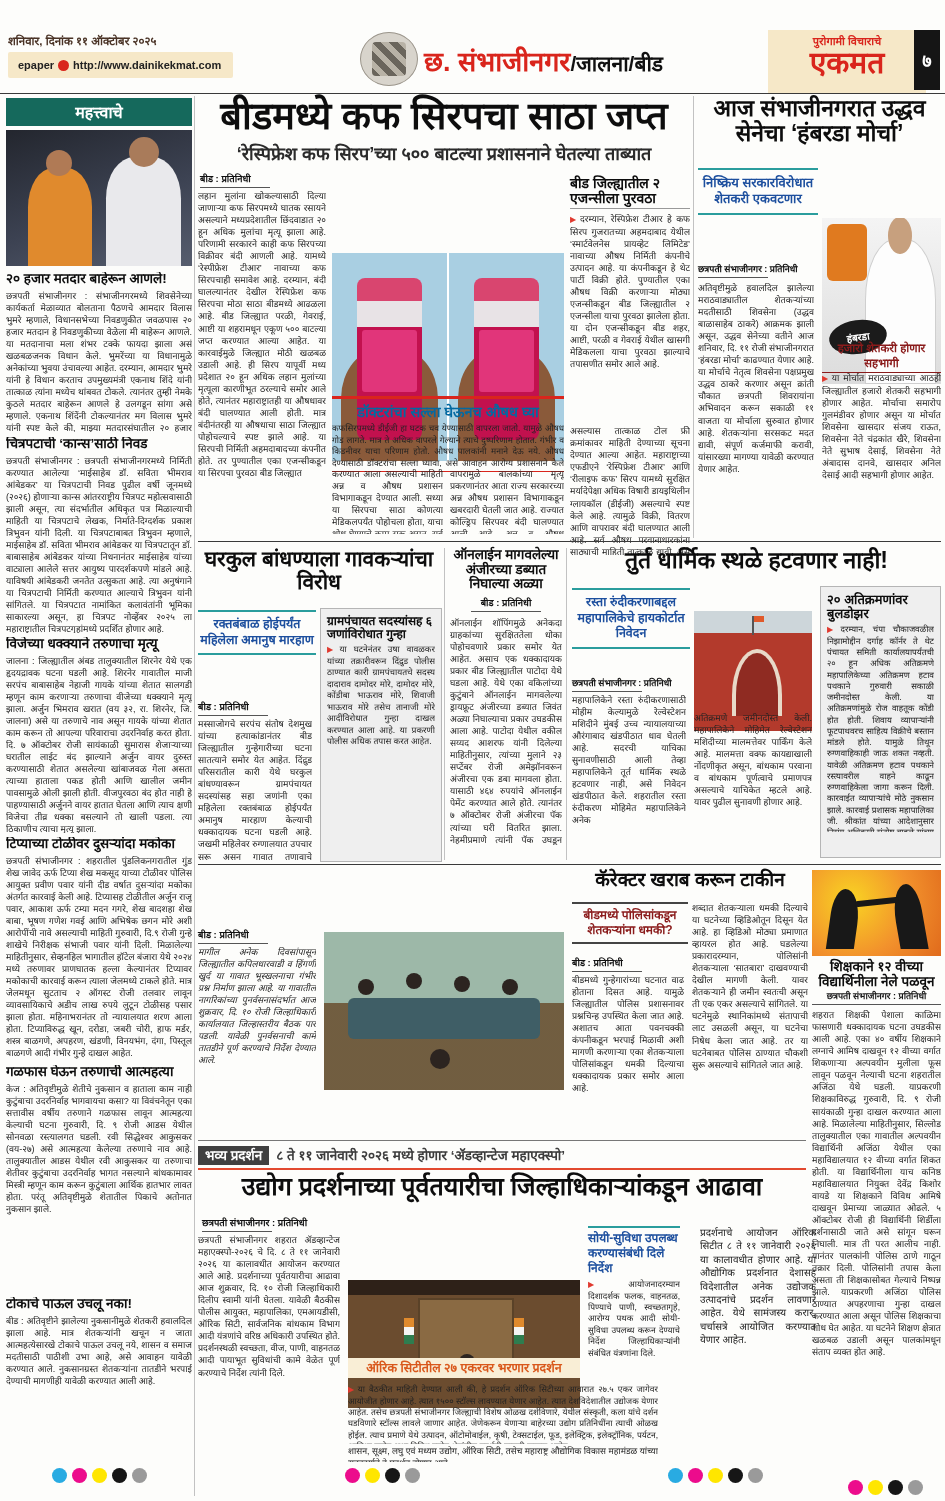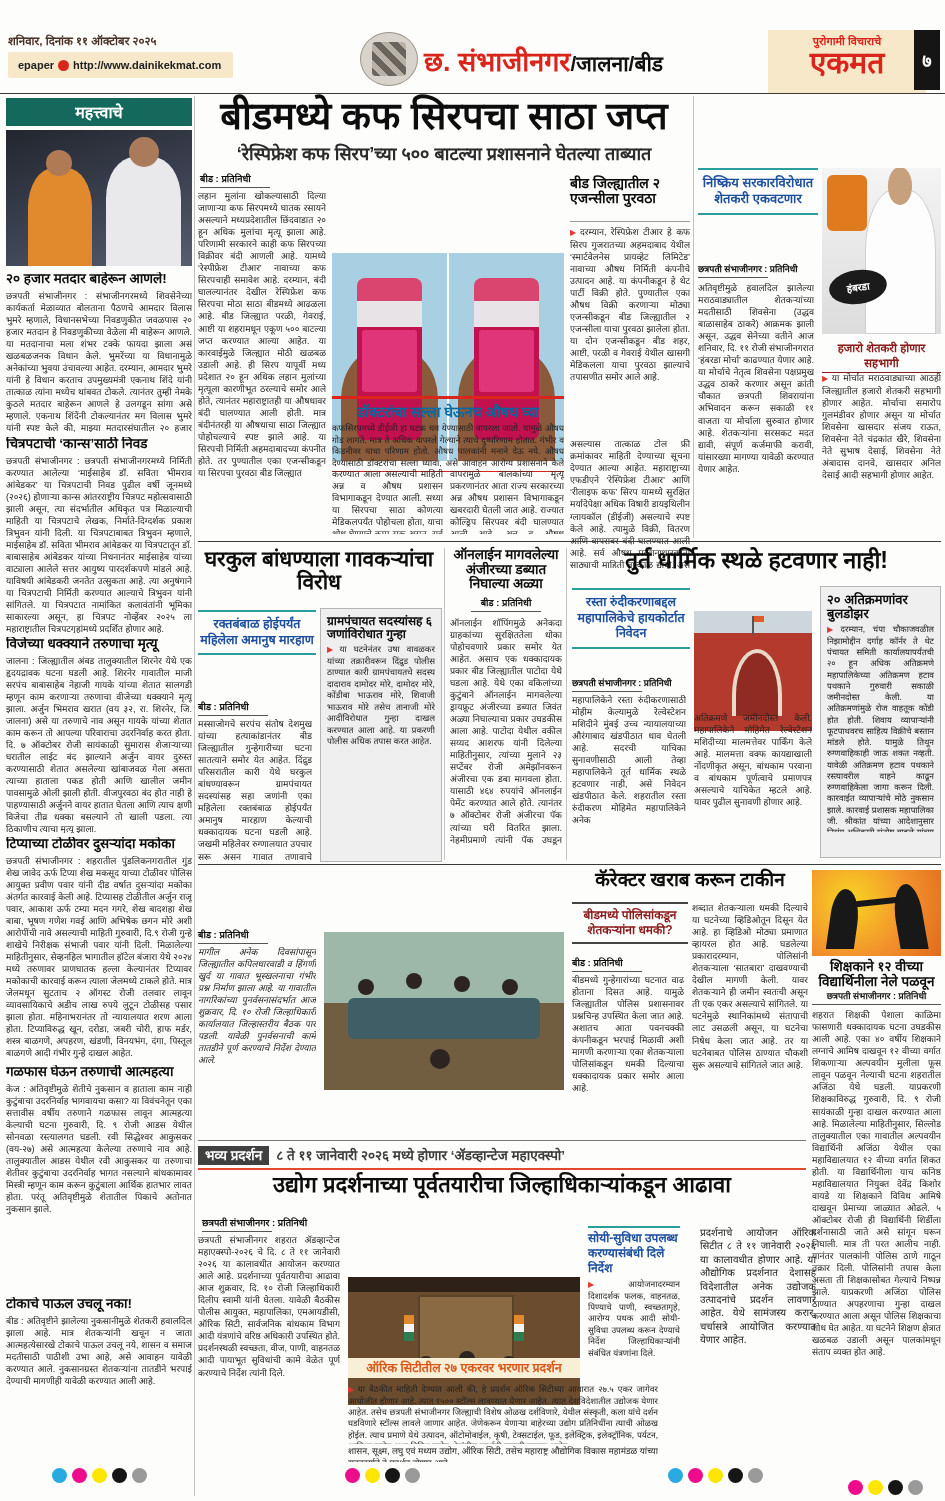--- a/index.html
+++ b/index.html
@@ -143,28 +143,29 @@
       </div>
     </div>
     <div class="abs" style="left:134px;top:300px;width:232px;border-top:3px solid #d9251c;border-bottom:1px solid #d9251c;padding:2px 0 4px;">
       <div class="center bold" style="font-size:14.5px;color:#0369a1;">डॉक्टरांचा सल्ला घेऊनच औषध घ्या</div>
       <div class="body-text" style="font-size:8.6px;margin-top:2px;height:44px;">कफसिरपमध्ये डीईजी हा घटक चव येण्यासाठी वापरला जातो. यामुळे औषध गोड लागते. मात्र ते अधिक वापरले गेल्याने त्याचे दुष्परिणाम होतात. गंभीर व किडनीवर याचा परिणाम होतो. औषध पालकांनी मनाने देऊ नये. औषध देण्यासाठी डॉक्टरांचा सल्ला घ्यावा, असे आवाहन आरोग्य प्रशासनाने केले आहे.</div>
     </div>
     <div class="abs body-text" style="left:134px;top:372px;width:111px;height:66px;">करण्यात आला असल्याची माहिती अन्न व औषध प्रशासन विभागाकडून देण्यात आली. सध्या या सिरपचा साठा कोणत्या मेडिकलपर्यंत पोहोचला होता, याचा शोध घेण्याचे काम सुरू असून, सर्व साठा तातडीने मागवून नष्ट करण्याच्या सूचना देण्यात आल्या आहेत. मध्यप्रदेश आणि राजस्थान राज्यांतील कफ सिरप औषधाच्या</div>
     <div class="abs body-text" style="left:252px;top:372px;width:114px;height:66px;">वापरामुळे बालकांच्या मृत्यू प्रकरणानंतर आता राज्य सरकारच्या अन्न औषध प्रशासन विभागाकडून खबरदारी घेतली जात आहे. राज्यात कोल्ड्रिप सिरपवर बंदी घालण्यात आली आहे. अन्न व औषध प्रशासनाकडून टोल फ्री नंबर सुरू करण्यात आला आहे. एप्रिल २०१७ ते मे २०२५ या कालावधीतील कोल्ड्रिप सिरप मेडिकलमध्ये</div>
 
     <div class="abs" style="left:372px;top:80px;width:120px;">
-      <div class="headline" style="font-size:14px;border-bottom:1px solid #999;padding-bottom:15px;">बीड जिल्ह्यातील २ एजन्सीला पुरवठा</div>
+      <div class="headline" style="font-size:14px;border-bottom:1px solid #999;padding-bottom:2px;">बीड जिल्ह्यातील २ एजन्सीला पुरवठा</div>
       <div class="body-text" style="margin-top:4px;height:208px;"><span class="arrow">▶</span><span>दरम्यान, रेस्पिफ्रेश टीआर हे कफ सिरप गुजरातच्या अहमदाबाद येथील ‘स्मार्टवेलनेस प्रायव्हेट लिमिटेड’ नावाच्या औषध निर्मिती कंपनीचे उत्पादन आहे. या कंपनीकडून हे थेट पार्टी विक्री होते. पुण्यातील एका औषध विक्री करणाऱ्या मोठ्या एजन्सीकडून बीड जिल्ह्यातील २ एजन्सीला याचा पुरवठा झालेला होता. या दोन एजन्सीकडून बीड शहर, आष्टी, परळी व गेवराई येथील खासगी मेडिकलला याचा पुरवठा झाल्याचे तपासणीत समोर आले आहे.</span></div>
       <div class="body-text" style="margin-top:4px;height:130px;">असल्यास तात्काळ टोल फ्री क्रमांकावर माहिती देण्याच्या सूचना देण्यात आल्या आहेत. महाराष्ट्राच्या एफडीएने ‘रेस्पिफ्रेश टीआर’ आणि ‘रीलाइफ कफ’ सिरप यामध्ये सुरक्षित मर्यादेपेक्षा अधिक विषारी डायइथिलीन ग्लायकॉल (डीईजी) असल्याचे स्पष्ट केले आहे. त्यामुळे विक्री, वितरण आणि वापरावर बंदी घालण्यात आली आहे. सर्व औषध परवानाधारकांना साठ्याची माहिती तात्काळ द्यावी, असे आदेश प्रशासनाकडून देण्यात आले आहेत.</div>
     </div>
   </div>
   <div class="abs rule-v" style="left:693px;top:96px;height:442px;"></div>
 
   <div class="abs" style="left:698px;top:96px;width:243px;height:442px;">
+    <div class="headline center" style="font-size:23px;">आज संभाजीनगरात उद्धव सेनेचा ‘हंबरडा मोर्चा’</div>
     <div class="abs blue-sub" style="left:0;top:72px;width:116px;font-size:13px;">निष्क्रिय सरकारविरोधात शेतकरी एकवटणार</div>
     <div class="abs byline" style="left:0;top:166px;font-size:9px;">छत्रपती संभाजीनगर : प्रतिनिधी</div>
     <div class="abs body-text" style="left:0;top:186px;width:116px;height:252px;">अतिवृष्टीमुळे हवालदिल झालेल्या मराठवाड्यातील शेतकऱ्यांच्या मदतीसाठी शिवसेना (उद्धव बाळासाहेब ठाकरे) आक्रमक झाली असून, उद्धव सेनेच्या वतीने आज शनिवार, दि. ११ रोजी संभाजीनगरात ‘हंबरडा मोर्चा’ काढण्यात येणार आहे. या मोर्चाचे नेतृत्व शिवसेना पक्षप्रमुख उद्धव ठाकरे करणार असून क्रांती चौकात छत्रपती शिवरायांना अभिवादन करून सकाळी ११ वाजता या मोर्चाला सुरुवात होणार आहे. शेतकऱ्यांना सरसकट मदत द्यावी, संपूर्ण कर्जमाफी करावी, यांसारख्या मागण्या यावेळी करण्यात येणार आहेत.</div>
     <div class="abs ph ph-uddhav" style="left:124px;top:72px;width:119px;height:166px;">
       <div class="udd-orange"></div>
       <div class="udd-fig"></div>
       <div class="humbarda-badge">हंबरडा</div>
     </div>
     <div class="abs bold center" style="left:124px;top:244px;width:119px;font-size:11.5px;color:#8a1b1b;border-bottom:1px solid #8a1b1b;padding-bottom:2px;">हजारो शेतकरी होणार सहभागी</div>
     <div class="abs body-text" style="left:124px;top:276px;width:119px;height:162px;"><span class="arrow">▶</span><span>या मोर्चात मराठवाड्याच्या आठही जिल्ह्यातील हजारो शेतकरी सहभागी होणार आहेत. मोर्चाचा समारोप गुलमंडीवर होणार असून या मोर्चात शिवसेना खासदार संजय राऊत, शिवसेना नेते चंद्रकांत खैरे, शिवसेना नेते सुभाष देसाई, शिवसेना नेते अंबादास दानवे, खासदार अनिल देसाई आदी सहभागी होणार आहेत.</span></div>
@@ -241,21 +242,21 @@
     <div class="body-text" style="margin-top:4px;height:474px;">शहरात शिक्षकी पेशाला काळिमा फासणारी धक्कादायक घटना उघडकीस आली आहे. एका ४० वर्षीय शिक्षकाने लग्नाचे आमिष दाखवून १२ वीच्या वर्गात शिकणाऱ्या अल्पवयीन मुलीला फूस लावून पळवून नेल्याची घटना शहरातील अजिंठा येथे घडली. याप्रकरणी शिक्षकाविरुद्ध गुरुवारी, दि. ९ रोजी सायंकाळी गुन्हा दाखल करण्यात आला आहे. मिळालेल्या माहितीनुसार, सिल्लोड तालुक्यातील एका गावातील अल्पवयीन विद्यार्थिनी अजिंठा येथील एका महाविद्यालयात १२ वीच्या वर्गात शिकत होती. या विद्यार्थिनीला याच कनिष्ठ महाविद्यालयात नियुक्त देवेंद्र किशोर वायडे या शिक्षकाने विविध आमिषे दाखवून प्रेमाच्या जाळ्यात ओढले. ५ ऑक्टोबर रोजी ही विद्यार्थिनी शिर्डीला दर्शनासाठी जाते असे सांगून घरून निघाली. मात्र ती परत आलीच नाही. यानंतर पालकांनी पोलिस ठाणे गाठून तक्रार दिली. पोलिसांनी तपास केला असता ती शिक्षकासोबत गेल्याचे निष्पन्न झाले. याप्रकरणी अजिंठा पोलिस ठाण्यात अपहरणाचा गुन्हा दाखल करण्यात आला असून पोलिस शिक्षकाचा शोध घेत आहेत. या घटनेने शिक्षण क्षेत्रात खळबळ उडाली असून पालकांमधून संताप व्यक्त होत आहे.</div>
   </div>
 
   <div class="abs rule-h" style="left:198px;top:1140px;width:608px;background:#777;"></div>
 
   <div class="abs" style="left:198px;top:1146px;width:608px;height:320px;">
     <div style="font-size:13.5px;color:#3c3c3c;font-weight:bold;">
       <span class="banner-chip">भव्य प्रदर्शन</span><span>८ ते ११ जानेवारी २०२६ मध्ये होणार ‘ॲडव्हान्टेज महाएक्स्पो’</span>
     </div>
     <div style="height:2px;background:#e2492f;margin-top:4px;"></div>
-    <div class="headline center" style="font-size:22px;margin-top:3px;">उद्योग प्रदर्शनाच्या पूर्वतयारीचा जिल्हाधिकाऱ्यांकडून आढावा</div>
+    <div class="headline center" style="font-size:25px;margin-top:3px;">उद्योग प्रदर्शनाच्या पूर्वतयारीचा जिल्हाधिकाऱ्यांकडून आढावा</div>
     <div class="abs byline" style="left:4px;top:70px;">छत्रपती संभाजीनगर : प्रतिनिधी</div>
     <div class="abs body-text" style="left:0;top:88px;width:142px;height:214px;">छत्रपती संभाजीनगर शहरात ॲडव्हान्टेज महाएक्स्पो-२०२६ चे दि. ८ ते ११ जानेवारी २०२६ या कालावधीत आयोजन करण्यात आले आहे. प्रदर्शनाच्या पूर्वतयारीचा आढावा आज शुक्रवार, दि. १० रोजी जिल्हाधिकारी दिलीप स्वामी यांनी घेतला. यावेळी बैठकीस पोलीस आयुक्त, महापालिका, एमआयडीसी, ऑरिक सिटी, सार्वजनिक बांधकाम विभाग आदी यंत्रणांचे वरिष्ठ अधिकारी उपस्थित होते. प्रदर्शनस्थळी स्वच्छता, वीज, पाणी, वाहनतळ आदी पायाभूत सुविधांची कामे वेळेत पूर्ण करण्याचे निर्देश त्यांनी दिले.</div>
     <div class="abs ph ph-office" style="left:150px;top:80px;width:232px;height:128px;">
       <div class="off-panel"></div>
       <div class="off-flag" style="left:24%;"></div>
       <div class="off-flag" style="right:24%;"></div>
       <div class="mt-head" style="left:30%;top:62%;"></div>
       <div class="mt-head" style="left:48%;top:58%;"></div>
       <div class="mt-head" style="left:66%;top:62%;"></div>
     </div>

